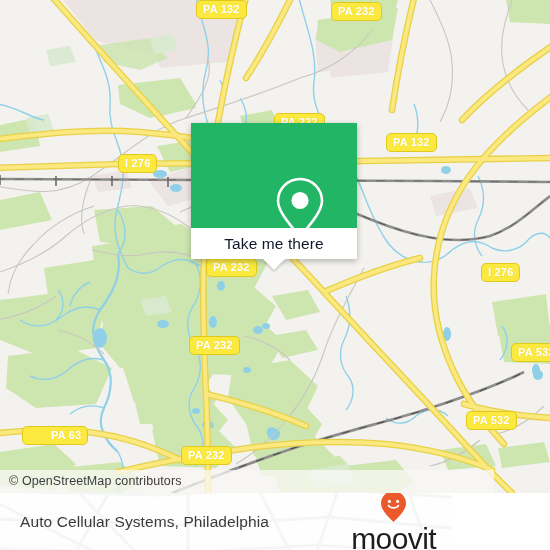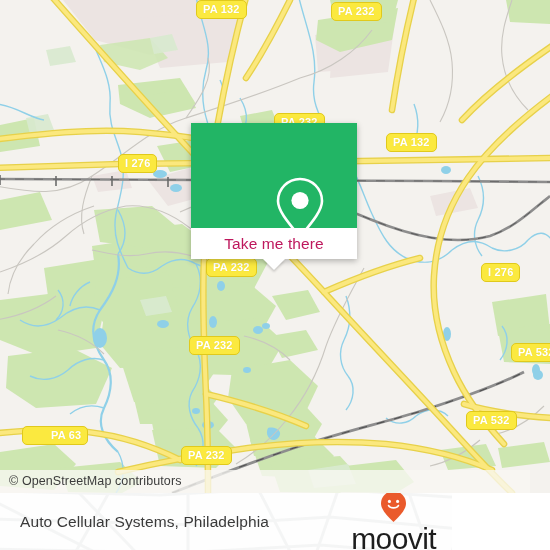--- a/index.html
+++ b/index.html
@@ -8,41 +8,41 @@
 
   #screen{position:relative;width:550px;height:550px;overflow:hidden;}
 
   
   #map{position:absolute;left:0;top:0;width:550px;height:493px;
        background:#f4f2ee;overflow:hidden;}
   #map svg{position:absolute;left:0;top:0;}
 
   
   #attribution{position:absolute;left:0;bottom:0;width:494px;height:23px;
-      background:rgba(248,247,243,.78);padding-left:36px;}
+      background:rgba(248,247,243,.78);}
   #attribution span{position:absolute;left:9px;top:4px;font-size:12.5px;
       color:#3c3c3c;letter-spacing:.1px;white-space:nowrap;}
 
   
   .shield{position:absolute;background:#fbe93f;border:1.5px solid #e0c91c;
       border-radius:5px;color:#fff;font-size:11px;font-weight:bold;
       line-height:13px;padding:1.5px 6px 2px 6px;white-space:nowrap;
       letter-spacing:.2px;box-sizing:border-box;
       text-shadow:0 0 1px rgba(190,170,20,.35);}
 
   
   #card{position:absolute;left:191px;top:123px;width:166px;
         box-shadow:0 2px 6px rgba(0,0,0,.28);}
   #card-top{height:105px;background:#22b565;position:relative;}
   #card-pin{position:absolute;left:50%;top:50%;
         transform:translate(-50%,-50%);}
   #card-bottom{height:31px;background:#fff;position:relative;}
   #card-label{position:absolute;left:0;top:0;width:100%;height:31px;
         display:flex;align-items:center;justify-content:center;
-        font-size:15.5px;color:#be185d;letter-spacing:.1px;}
+        font-size:15.5px;color:#0f172a;letter-spacing:.1px;}
   #card-tail{position:absolute;left:50%;top:31px;transform:translateX(-50%);
         width:0;height:0;border-left:11px solid transparent;
         border-right:11px solid transparent;border-top:11px solid #fff;
         filter:drop-shadow(0 2px 1px rgba(0,0,0,.18));}
 
   
   #footer{position:absolute;left:0;top:493px;width:452px;height:57px;
       background:#fefefe;overflow:hidden;}
   #footer-pattern{position:absolute;left:0;top:-14px;width:550px;height:85px;
       opacity:.5;}

